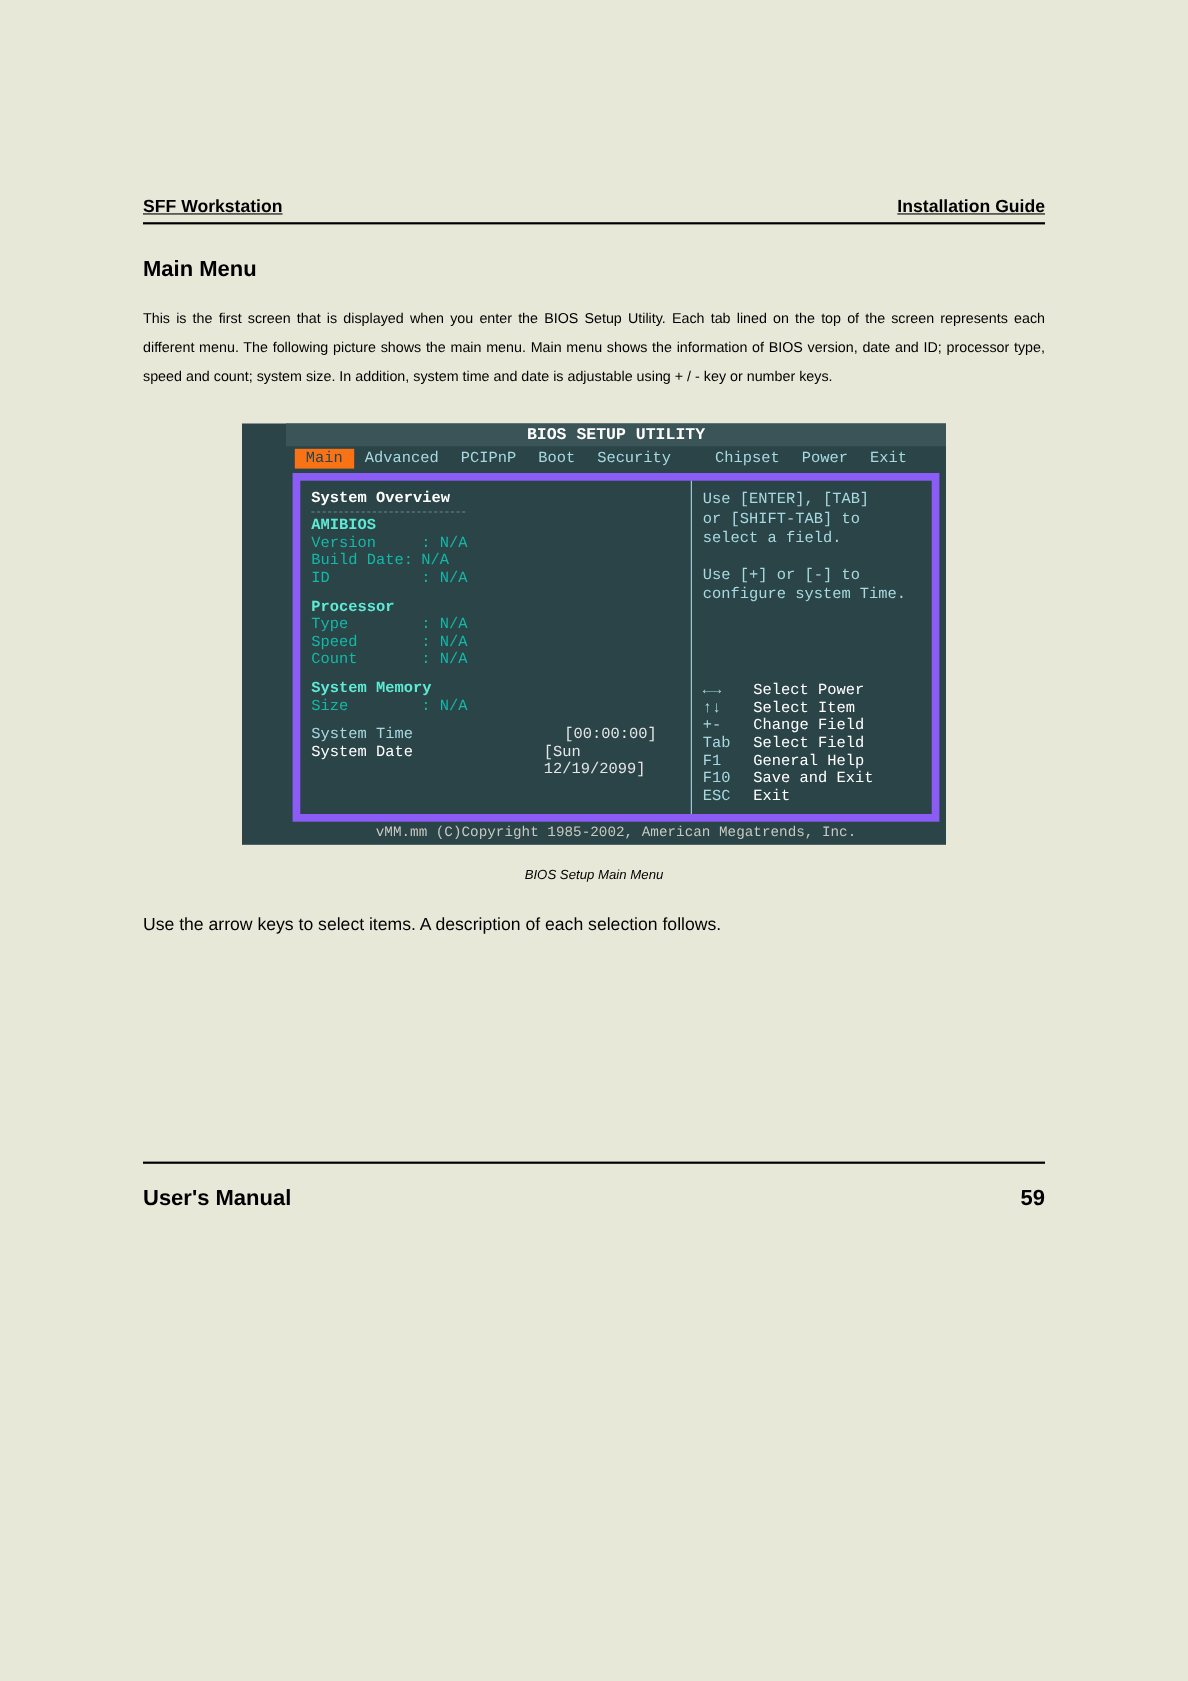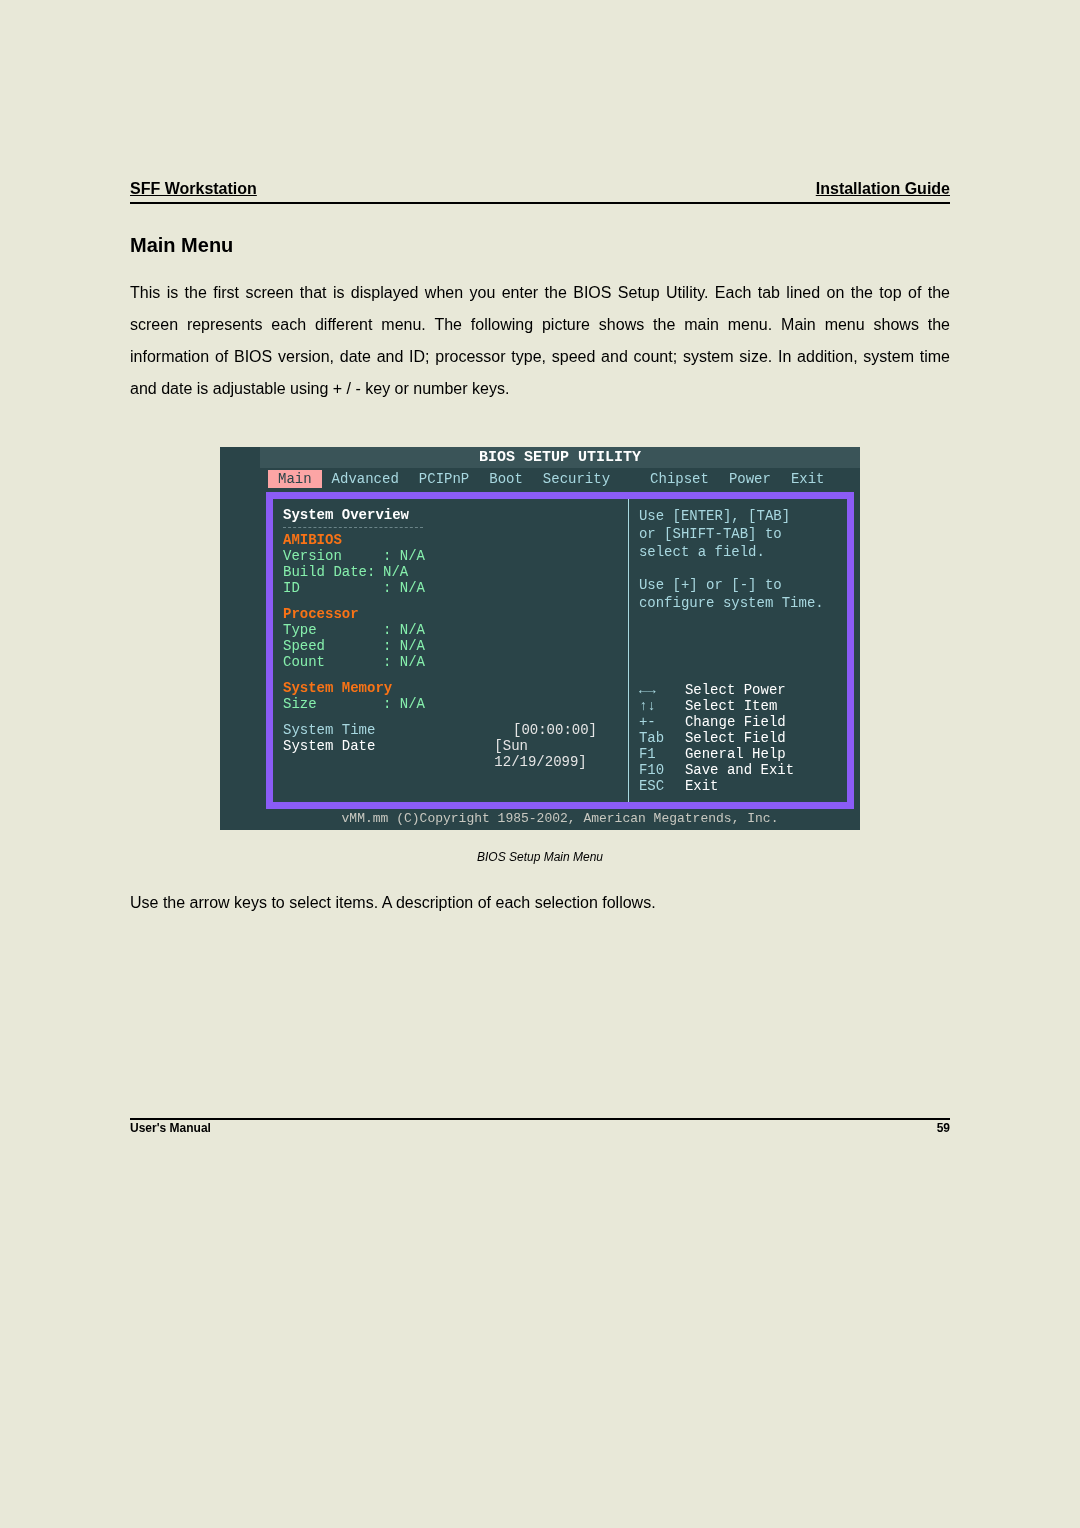--- a/index.html
+++ b/index.html
@@ -27,23 +27,23 @@
       font-weight: bold;
     }
     .header-row .left { text-decoration: underline; }
     .header-row .right { text-decoration: underline; }
     .section-title {
       font-size: 20px;
       font-weight: bold;
       margin-bottom: 20px;
     }
     .body-text {
-      font-size: 16px;
+      font-size: 13px;
       line-height: 2.0;
-      margin-bottom: 42px;
+      margin-bottom: 30px;
       text-align: justify;
     }
     .bios-box {
       width: 640px;
       margin: 0 auto 20px auto;
       background: #2a4448;
       font-family: "Courier New", monospace;
       font-size: 14px;
       color: #a8d8e0;
       position: relative;
@@ -62,21 +62,21 @@
       padding: 2px 8px;
       gap: 0;
       background: #2a4448;
     }
     .bios-tab {
       padding: 1px 10px;
       color: #a8d8e0;
       white-space: nowrap;
     }
     .bios-tab.selected {
-      background: #fca5a5;
+      background: #f97316;
       color: #2a4448;
     }
     .bios-body {
       display: flex;
       border: 7px solid #8b5cf6;
       margin: 2px 6px 0 6px;
     }
     .bios-left {
       flex: 0 0 62%;
       padding: 8px 10px;
@@ -85,27 +85,27 @@
     .bios-right {
       flex: 1;
       padding: 8px 10px;
     }
     .bios-heading {
       color: #ffffff;
       font-weight: bold;
       margin-bottom: 4px;
     }
     .bios-subheading {
-      color: #f97316;
+      color: #5eead4;
       font-weight: bold;
       margin-top: 10px;
     }
     .bios-row {
       display: flex;
-      color: #86efac;
+      color: #14b8a6;
     }
     .bios-row .lbl { width: 100px; }
     .bios-row .val { }
     .bios-field {
       display: flex;
       margin-top: 10px;
     }
     .bios-field .fld-lbl {
       width: 230px;
       color: #ffffff;
@@ -152,22 +152,22 @@
     }
     .after-text {
       font-size: 16px;
       line-height: 1.9;
       margin-bottom: 200px;
     }
     .footer-row {
       display: flex;
       justify-content: space-between;
       border-top: 2px solid #000;
-      padding-top: 1px;
-      font-size: 12px;
+      padding-top: 20px;
+      font-size: 20px;
       font-weight: bold;
       margin-top: 29px;
     }
   </style>
 </head>
 <body>
 
 <div class="page">
   <div class="header-row">
     <span class="left">SFF  Workstation</span>

